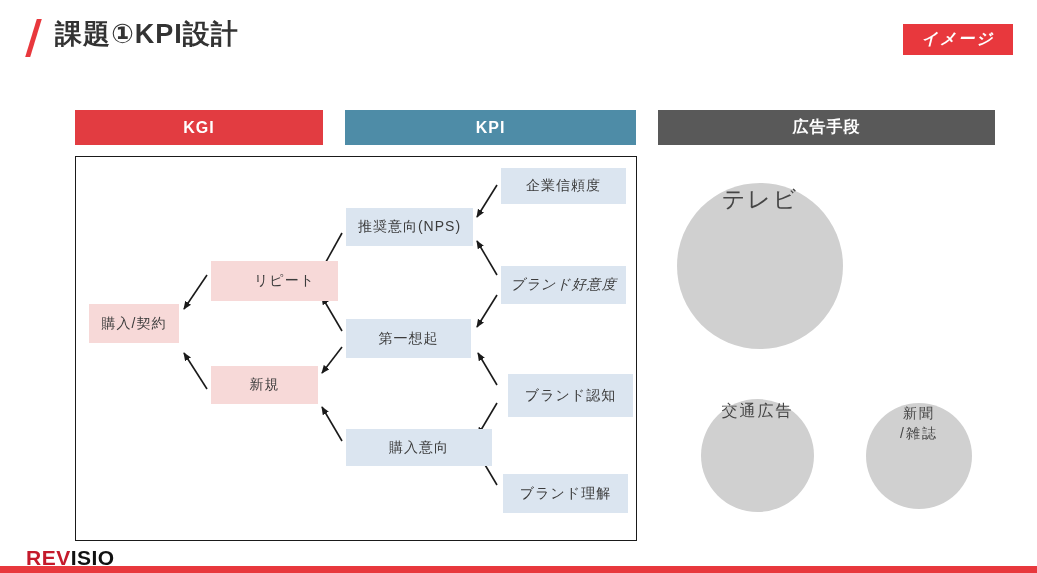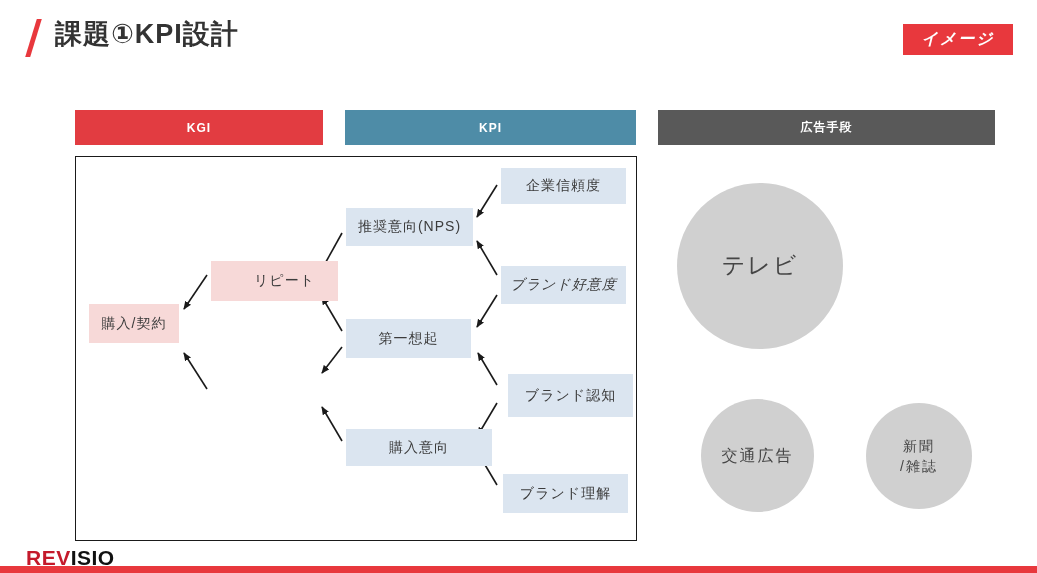--- a/index.html
+++ b/index.html
@@ -24,21 +24,21 @@
     position:absolute;left:903px;top:24px;width:110px;height:31px;
     background:var(--accent-red,#e8383d);color:#ffffff;
     display:flex;align-items:center;justify-content:center;
     font-size:16px;font-weight:bold;font-style:italic;letter-spacing:2px;
   }
 
   
   .col-header{
     position:absolute;top:110px;height:35px;
     display:flex;align-items:center;justify-content:center;
-    color:#ffffff;font-size:12px;font-weight:bold;letter-spacing:1px;
+    color:#ffffff;font-size:16px;font-weight:bold;letter-spacing:1px;
   }
   .col-header.kgi{left:75px;width:248px;background:var(--kgi-header,#e23c41);}
   .col-header.kpi{left:345px;width:291px;background:var(--kpi-header,#4e8ca7);}
   .col-header.ad{left:658px;width:337px;background:var(--ad-header,#595959);}
 
   
   .frame{
     position:absolute;left:75px;top:156px;width:560px;height:383px;
     border:1.5px solid #1a1a1a;background:#ffffff;
   }
@@ -50,21 +50,21 @@
   .node.kgi{background:var(--kgi-node,#f7d9d8);}
   .node.kpi{background:var(--kpi-node,#dbe5f0);}
   .frame line{stroke:#1a1a1a;stroke-width:1.6;}
   .frame marker path{fill:#1a1a1a;}
 
   
   .channels{position:absolute;inset:0;pointer-events:none;}
   .circle{
     position:absolute;border-radius:50%;
     background:var(--circle-gray,#d0d0d0);color:#454545;
-    display:flex;flex-direction:column;align-items:center;justify-content:center;
+    display:flex;flex-direction:column;align-items:center;
     letter-spacing:2px;line-height:1.45;text-align:center;
   }
 
   
   .logo{
     position:absolute;left:26px;top:546px;
     font-size:21px;font-weight:800;letter-spacing:0.5px;
     font-family:"Liberation Sans","DejaVu Sans",sans-serif;
   }
   .logo-red{color:#c41a2b;}
@@ -102,20 +102,21 @@
         <line x1="266" y1="284" x2="246" y2="250" marker-end="url(#ah)"></line>
         <line x1="421" y1="28" x2="401" y2="60" marker-end="url(#ah)"></line>
         <line x1="421" y1="118" x2="401" y2="84" marker-end="url(#ah)"></line>
         <line x1="421" y1="138" x2="401" y2="170" marker-end="url(#ah)"></line>
         <line x1="421" y1="228" x2="402" y2="196" marker-end="url(#ah)"></line>
         <line x1="421" y1="246" x2="402" y2="278" marker-end="url(#ah)"></line>
         <line x1="421" y1="328" x2="402" y2="296" marker-end="url(#ah)"></line>
       </svg>
   <div class="node kgi" style="left: 13px; top: 147px; width: 90px; height: 39px;">購入/契約</div>
       <div class="node kgi" style="left: 135px; top: 104px; width: 107px; height: 40px; padding-left: 20px;">リピート</div>
+      <div class="node kgi" style="left: 135px; top: 209px; width: 107px; height: 38px;">新規</div>
       <div class="node kpi" style="left: 270px; top: 51px; width: 127px; height: 38px;">推奨意向(NPS)</div>
       <div class="node kpi" style="left: 270px; top: 162px; width: 125px; height: 39px;">第一想起</div>
       <div class="node kpi" style="left: 270px; top: 272px; width: 146px; height: 37px;">購入意向</div>
       <div class="node kpi" style="left: 425px; top: 11px; width: 125px; height: 36px;">企業信頼度</div>
       <div class="node kpi" style="left: 425px; top: 109px; width: 125px; height: 38px; font-style: italic;">ブランド好意度</div>
       <div class="node kpi" style="left: 432px; top: 217px; width: 125px; height: 43px; text-align: right;">ブランド認知</div>
       <div class="node kpi" style="left: 427px; top: 317px; width: 125px; height: 39px;">ブランド理解</div>
     </div>
 
   <div class="channels">

